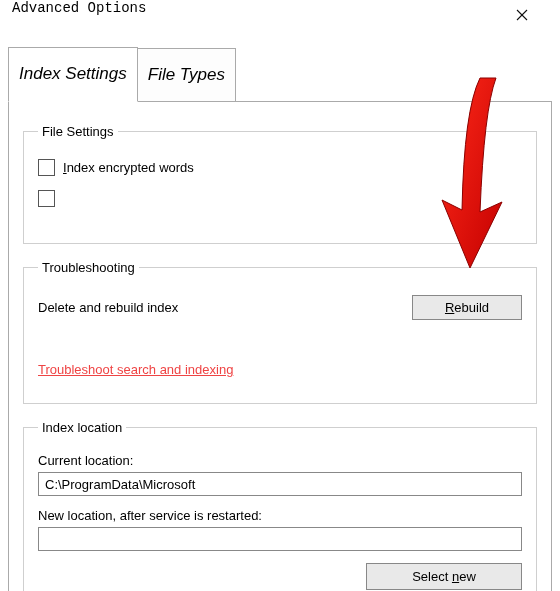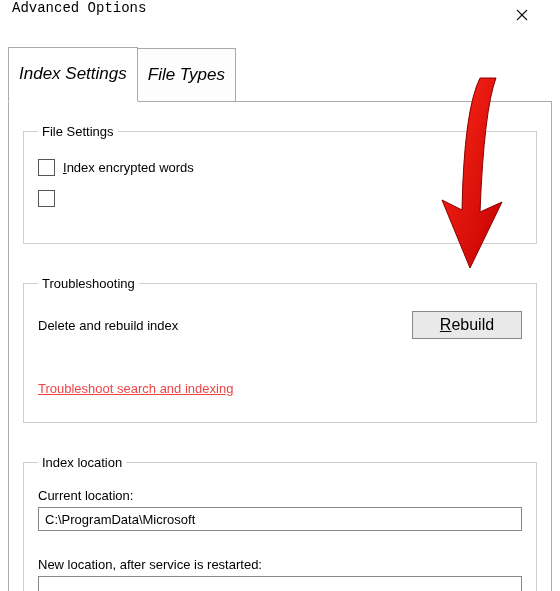--- a/index.html
+++ b/index.html
@@ -60,21 +60,21 @@
     .tabpane {
       border: 1px solid #aaa;
       position: relative;
       top: 0;
       z-index: 1;
       padding: 18px 14px 10px 14px;
     }
     fieldset {
       border: 1px solid #cfcfcf;
       margin-top: 4px;
-      margin-bottom: 32px;
+      margin-bottom: 16px;
       padding: 14px 14px 22px 14px;
     }
     legend { padding: 0 4px; font-size: 13px; }
     .chk-row {
       display: flex;
       align-items: center;
       margin: 6px 0 14px 0;
     }
     .chkbox {
       width: 17px;
@@ -90,40 +90,40 @@
       align-items: center;
       justify-content: space-between;
       margin: 6px 0 24px 0;
     }
     .btn {
       border: 1px solid #888;
       background: #e9e9e9;
       padding: 4px 0;
       width: 110px;
       text-align: center;
-      font-size: 16px;
+      font-size: 13px;
       font-family: inherit;
     }
     .link {
       color: #ef4444;
       text-decoration: underline;
       margin: 18px 0 4px 0;
       display: inline-block;
     }
     .loc-label { margin-top: 4px; margin-bottom: 4px; }
     .textbox {
       border: 1px solid #888;
       padding: 3px 6px;
       width: 100%;
       font-size: 13px;
       font-family: inherit;
       height: 24px;
       display: flex;
       align-items: center;
-      margin-bottom: 26px;
+      margin-bottom: 12px;
     }
     .textbox.empty { background: #fff; }
     .btn-row-right {
       display: flex;
       justify-content: flex-end;
       margin-top: 4px;
     }
     .btn-wide { width: 156px; padding: 5px 0; }
     .annotation-arrow {
       position: absolute;

